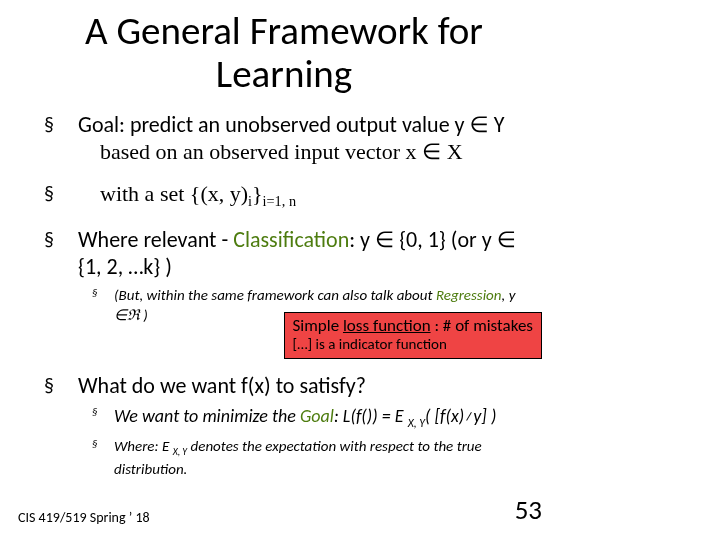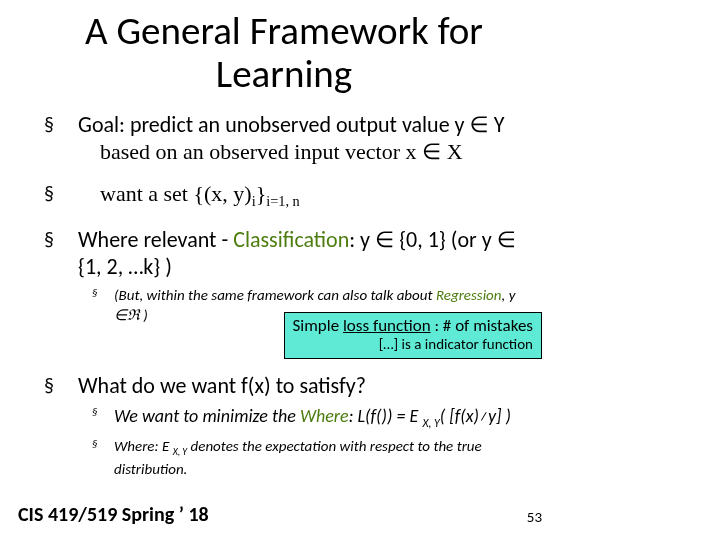--- a/index.html
+++ b/index.html
@@ -70,43 +70,42 @@
     font-size: 11px;
   }
   .red { color: #4d7c0f; }
   .subscript { font-size: 0.65em; vertical-align: sub; }
   .real { font-family: "Times New Roman", serif; }
   .callout {
     position: absolute;
     right: 26px;
     top: 312px;
     border: 1.5px solid #000;
-    background: #5eead4;
+    background: #ef4444;
     padding: 3px 8px 4px 8px;
     font-size: 17px;
     line-height: 1.18;
     text-align: left;
   }
   .callout .row2 {
     font-size: 15px;
-    text-align: right;
+    text-align: left;
   }
   .u { text-decoration: underline; }
   .footer-left {
     position: absolute;
     left: 18px;
     bottom: 14px;
-    font-size: 20px;
-    font-weight: bold;
+    font-size: 14px;
   }
   .footer-right {
     position: absolute;
     right: 26px;
     bottom: 14px;
-    font-size: 15px;
+    font-size: 27px;
   }
   .mrel { margin-bottom: 4px !important; }
   .what { margin-top: 48px; }
   .bigsub { font-size: 18px !important; }
 </style>
 </head>
 <body>
 
 <div class="slide">
 
@@ -116,38 +115,38 @@
 
     <li>
       <span>Goal: predict an unobserved output value y </span><span>∈</span><span> Y</span>
       <div class="indent1">
         <span>based on an observed input vector x </span><span>∈</span><span> X</span>
       </div>
     </li>
 
     <li>
       <div class="indent1">
-        <span>want a set  {(x, y)</span><span class="subscript">i</span><span>}</span><span class="subscript">i=1, n</span>
+        <span>with a set  {(x, y)</span><span class="subscript">i</span><span>}</span><span class="subscript">i=1, n</span>
       </div>
     </li>
 
     <li class="mrel">
       <span>Where relevant - </span><span class="red">Classification</span><span>: y </span><span>∈</span><span> {0, 1} (or y </span><span>∈</span><span> {1, 2, …k} )</span>
       <ul class="sub">
         <li>
           <span>(But, within the same framework can also talk about </span><span class="red">Regression</span><span>, y </span><span>∈</span><span class="real">ℜ</span><span> )</span>
         </li>
       </ul>
     </li>
 
     <li class="what">
       <span>What do we want f(x) to satisfy?</span>
       <ul class="sub">
         <li class="bigsub">
-          <span>We want to minimize the </span><span class="red">Where</span><span>:  L(f()) = E </span><span class="subscript">X, Y</span><span>( [f(x)</span><span>≠</span><span>y] )</span>
+          <span>We want to minimize the </span><span class="red">Goal</span><span>:  L(f()) = E </span><span class="subscript">X, Y</span><span>( [f(x)</span><span>≠</span><span>y] )</span>
         </li>
         <li>
           <span>Where: E </span><span class="subscript">X, Y</span><span> denotes the expectation with respect to the true distribution.</span>
         </li>
       </ul>
     </li>
 
   </ul>
 
   <div class="callout">

